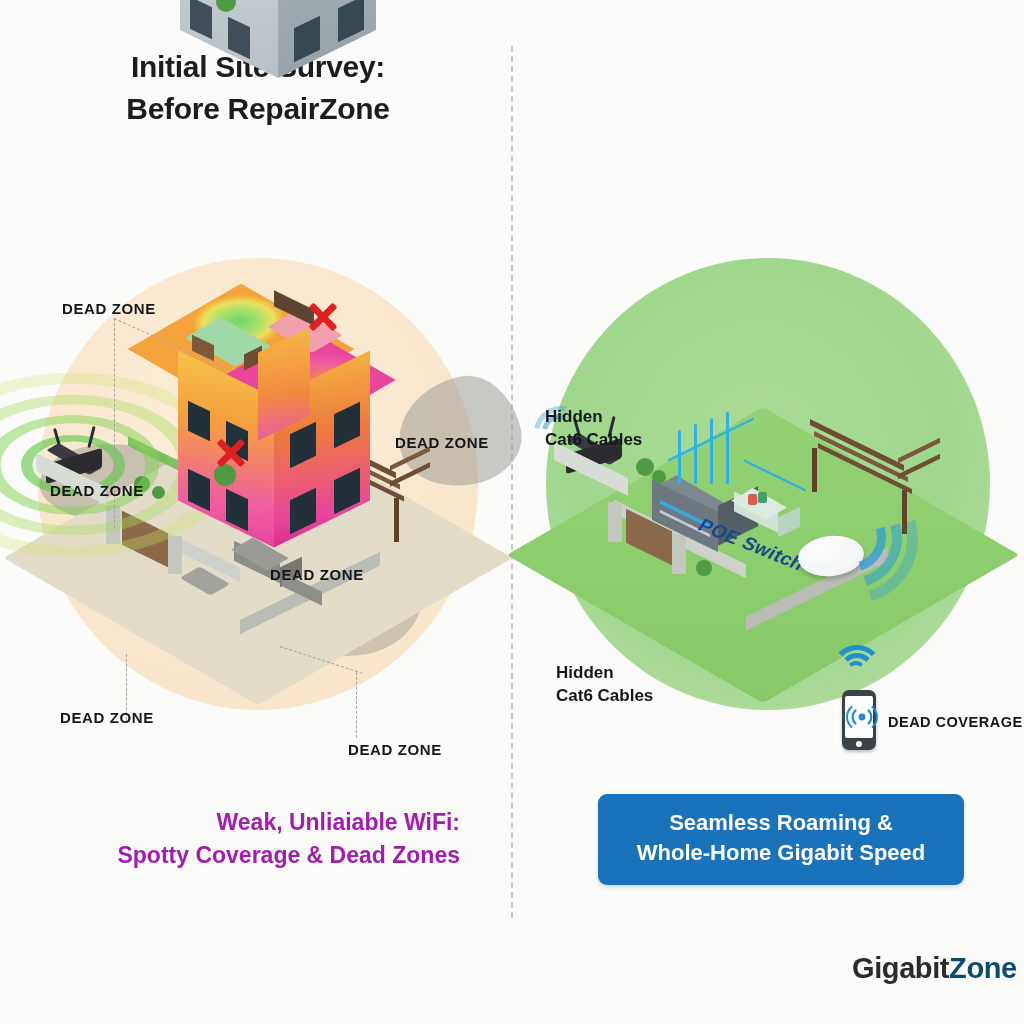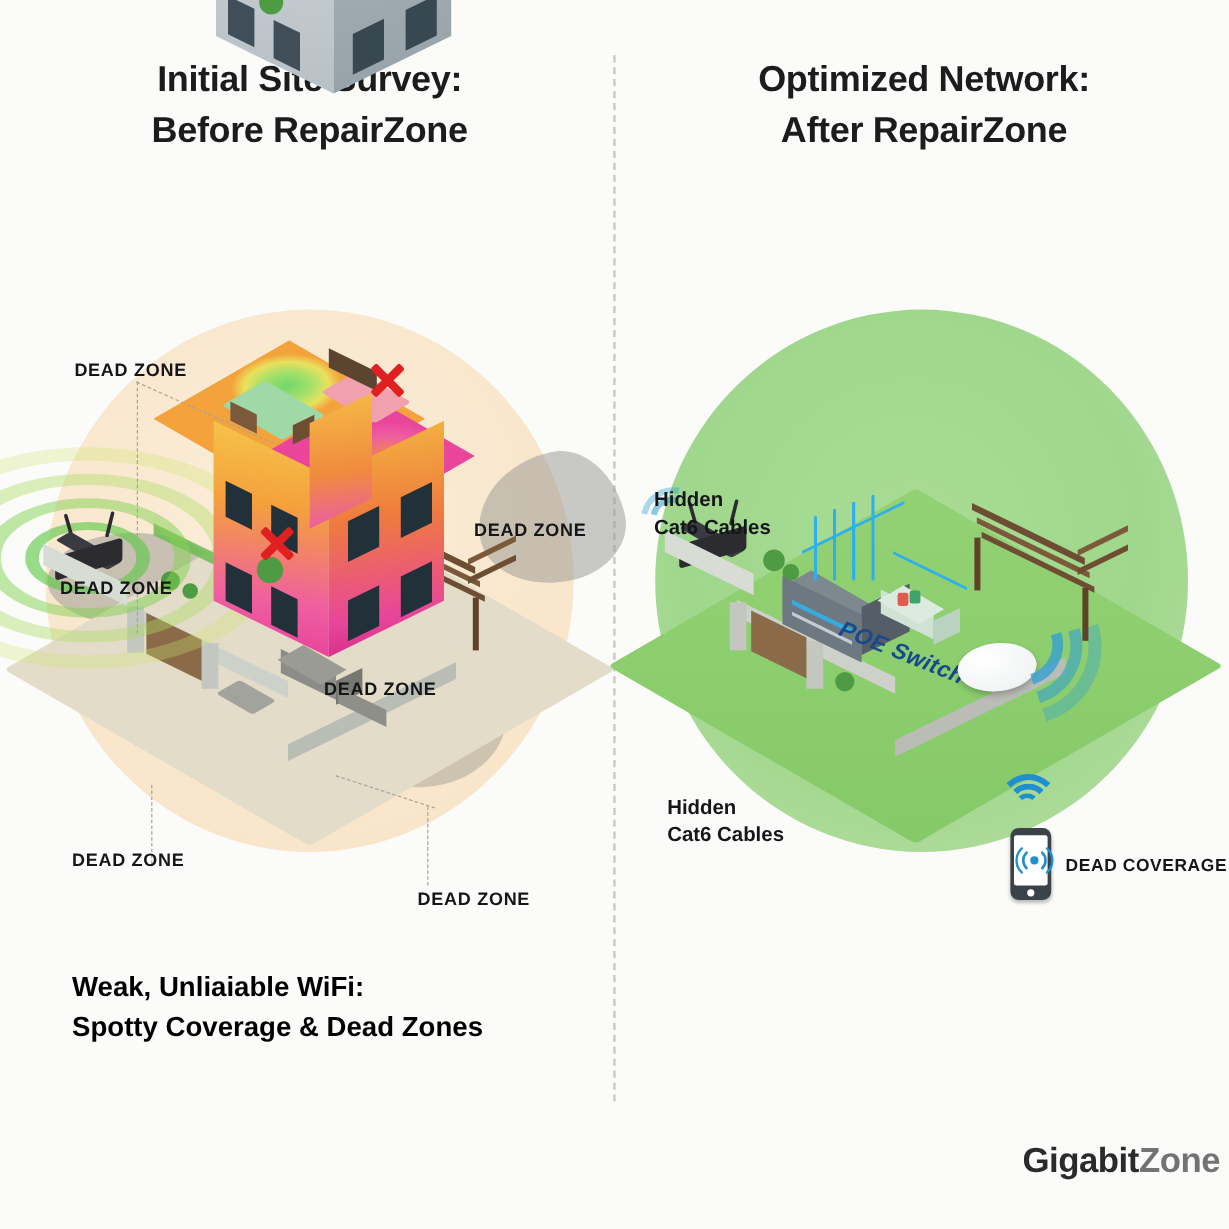--- a/index.html
+++ b/index.html
@@ -186,49 +186,47 @@
   #phone .home{position:absolute;left:50%;bottom:3px;width:6px;height:6px;margin-left:-3px;
     background:#fff;border-radius:50%;}
   .phone-wifi{position:absolute;left:838px;top:645px;width:44px;height:30px;}
   .phone-wifi i{position:absolute;display:block;border-radius:50%;border:5px solid #1f8fd0;
     border-bottom-color:transparent;border-left-color:transparent;border-right-color:transparent;}
   #full-coverage{position:absolute;left:888px;top:714px;font-size:14.5px;font-weight:bold;
     color:#15161a;letter-spacing:.5px;}
 
   
   #caption-left{
-    position:absolute;left:60px;top:806px;width:400px;text-align:left;
-    font-size:23px;font-weight:bold;color:#000000;line-height:1.45;white-space:pre-line;
+    position:absolute;left:60px;top:806px;width:400px;text-align:right;
+    font-size:23px;font-weight:bold;color:#a21caf;line-height:1.45;white-space:pre-line;
   }
   #banner{
     position:absolute;left:598px;top:794px;width:350px;
     background:#1a72ba;border-radius:9px;padding:14px 8px 16px;
     text-align:center;box-shadow:0 2px 4px rgba(0,0,0,.15);
   }
   #banner .txt{font-size:22px;font-weight:bold;color:#ffffff;line-height:1.38;white-space:pre-line;}
 
   
   #logo{position:absolute;left:852px;top:952px;font-size:29px;font-weight:bold;letter-spacing:-.4px;}
   #logo .a{color:#2b2b2b;}
-  #logo .b{color:#737373;}
+  #logo .b{color:#0c4a6e;}
 
   
   .bush{position:absolute;border-radius:50%;background:#4f9b43;}
   .hedge{position:absolute;background:#6fbb52;}
   .wall{position:absolute;background:#c9cdc7;}
 </style>
 </head>
 <body>
 
 <div class="stage">
 
   <div class="title" id="title-left">Initial Site Survey:
 Before RepairZone</div>
-  <div class="title" id="title-right">Optimized Network:
-After RepairZone</div>
 
   <div class="divider"></div>
 
   <div>
 
     <div class="circle" id="circle-left"></div>
 
     <div class="blob" id="blob-right" style="left:398px;top:378px;"></div>
     <div class="blob" id="blob-left" style="left:40px;top:444px;"></div>
     <div class="blob" id="blob-mid" style="left:240px;top:548px;"></div>
@@ -457,18 +455,22 @@
         </svg>
       </div>
       <div class="home"></div>
     </div>
     <div id="full-coverage">DEAD COVERAGE</div>
   </div>
 
   <div id="caption-left">Weak, Unliaiable WiFi:
 Spotty Coverage &amp; Dead Zones</div>
 
+  <div id="banner">
+    <div class="txt">Seamless Roaming &amp;
+Whole-Home Gigabit Speed</div>
+  </div>
 
   <div id="logo">
     <span class="a">Gigabit</span><span class="b">Zone</span>
   </div>
 
 </div>
 
 </body></html>

